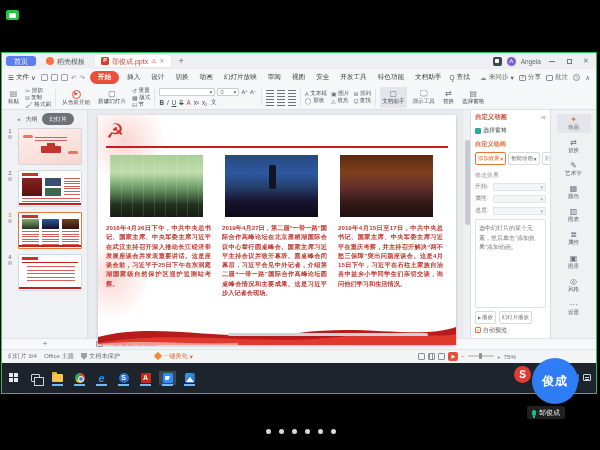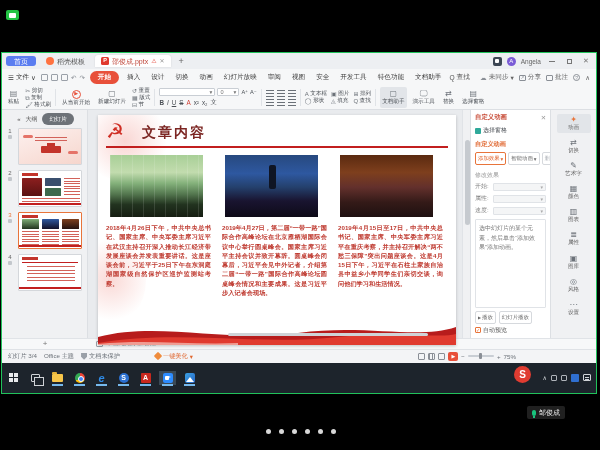--- a/index.html
+++ b/index.html
@@ -471,21 +471,20 @@
             <span class="redline" style="left:0;right:0;bottom:1px;"></span>
           </div>
         </div>
       </div>
 
       <div class="canvas">
         <div class="slide">
           <div class="wc1"></div>
           <div class="wc2"></div>
           <div class="emblem">☭</div>
-          <div class="stitle">文章内容</div>
           <div class="sline"></div>
           <div class="ph ph1"></div>
           <div class="ph ph2"></div>
           <div class="ph ph3"></div>
           <div class="scol c1">2018年4月26日下午，中共中央总书记、国家主席、中央军委主席习近平在武汉主持召开深入推动长江经济带发展座谈会并发表重要讲话。这是座谈会前，习近平于25日下午在东洞庭湖国家级自然保护区巡护监测站考察。</div>
           <div class="scol c2">2019年4月27日，第二届“一带一路”国际合作高峰论坛在北京雁栖湖国际会议中心举行圆桌峰会。国家主席习近平主持会议并致开幕辞。圆桌峰会闭幕后，习近平会见中外记者，介绍第二届“一带一路”国际合作高峰论坛圆桌峰会情况和主要成果。这是习近平步入记者会现场。</div>
           <div class="scol c3">2019年4月15日至17日，中共中央总书记、国家主席、中央军委主席习近平在重庆考察，并主持召开解决“两不愁三保障”突出问题座谈会。这是4月15日下午，习近平在石柱土家族自治县中益乡小学同学生们亲切交谈，询问他们学习和生活情况。</div>
           <svg class="sribbon" viewBox="0 0 358 32" preserveAspectRatio="none">
             <path d="M0,24 C60,8 130,30 200,20 C268,11 320,27 358,14 L358,32 L0,32 Z" fill="#b71c1c"></path>
             <path d="M0,30 C80,16 160,33 240,24 C300,17 340,26 358,21 L358,32 L0,32 Z" fill="#e03a2f"></path>
@@ -666,20 +665,21 @@
         <span>∧</span>
         <span class="trayic"></span>
         <span class="trayic"></span>
         <span class="ime"></span>
         <span class="actionc"></span>
       </div>
     </div>
   </div>
 
   <div class="sred">S</div>
+  <div class="bigavatar">俊成</div>
   <div class="nametag">
     <span class="gmic"></span>
     <span>邹俊成</span>
   </div>
   <div class="dots">
     <span class="dot"></span>
     <span class="dot"></span>
     <span class="dot"></span>
     <span class="dot"></span>
     <span class="dot"></span>

